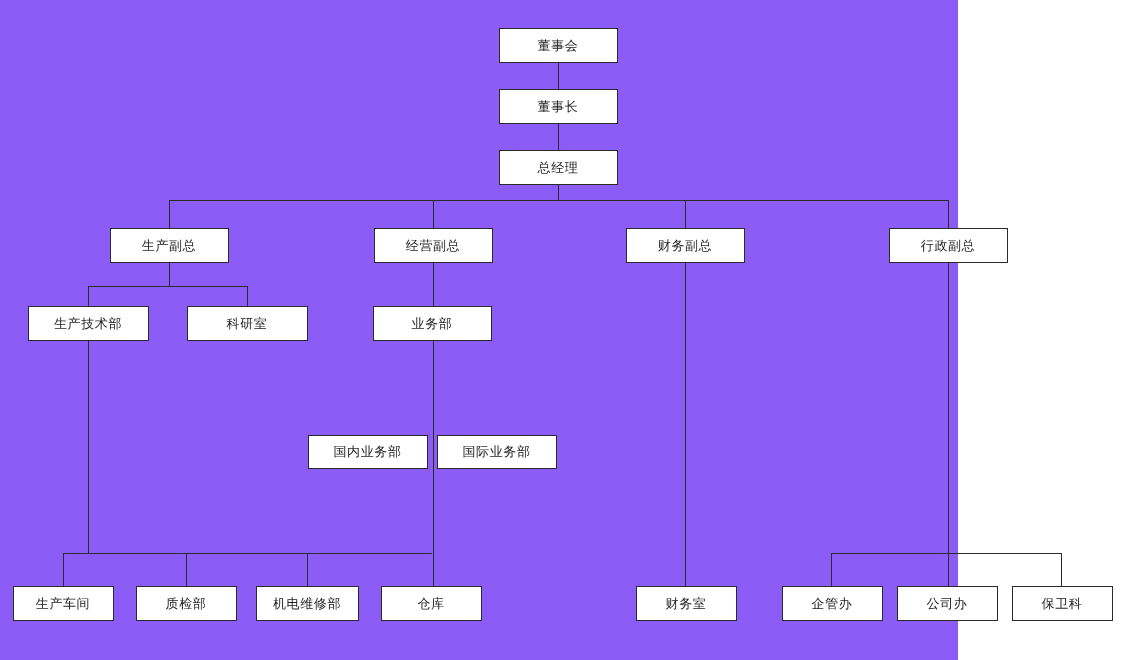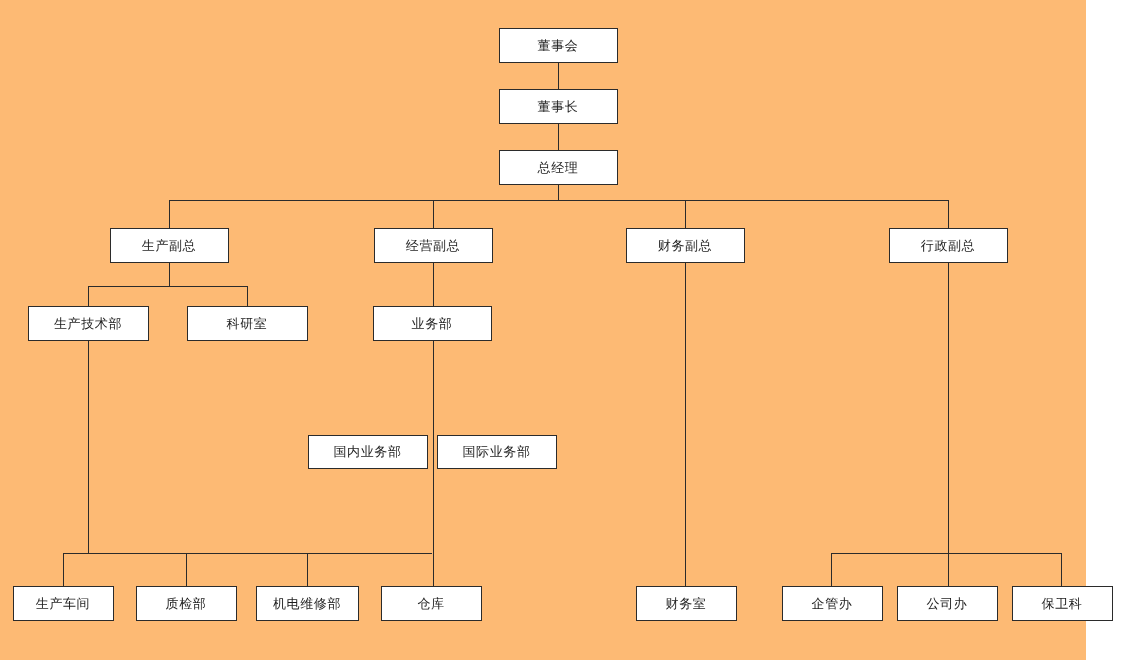--- a/index.html
+++ b/index.html
@@ -8,24 +8,23 @@
     background: #ffffff;
   }
   body {
     width: 1130px;
     height: 660px;
     font-family: "DejaVu Sans", "Liberation Sans", sans-serif;
     overflow: hidden;
   }
   #chart-root {
     position: relative;
-    width: 1066px;
+    width: 958px;
     height: 660px;
-    background: #fdba74;
-    padding-left: 20px;
+    background: #8b5cf6;
   }
   svg#org-svg {
     position: absolute;
     left: 0;
     top: 0;
     width: 1130px;
     height: 660px;
     display: block;
   }
   .node-box rect {

